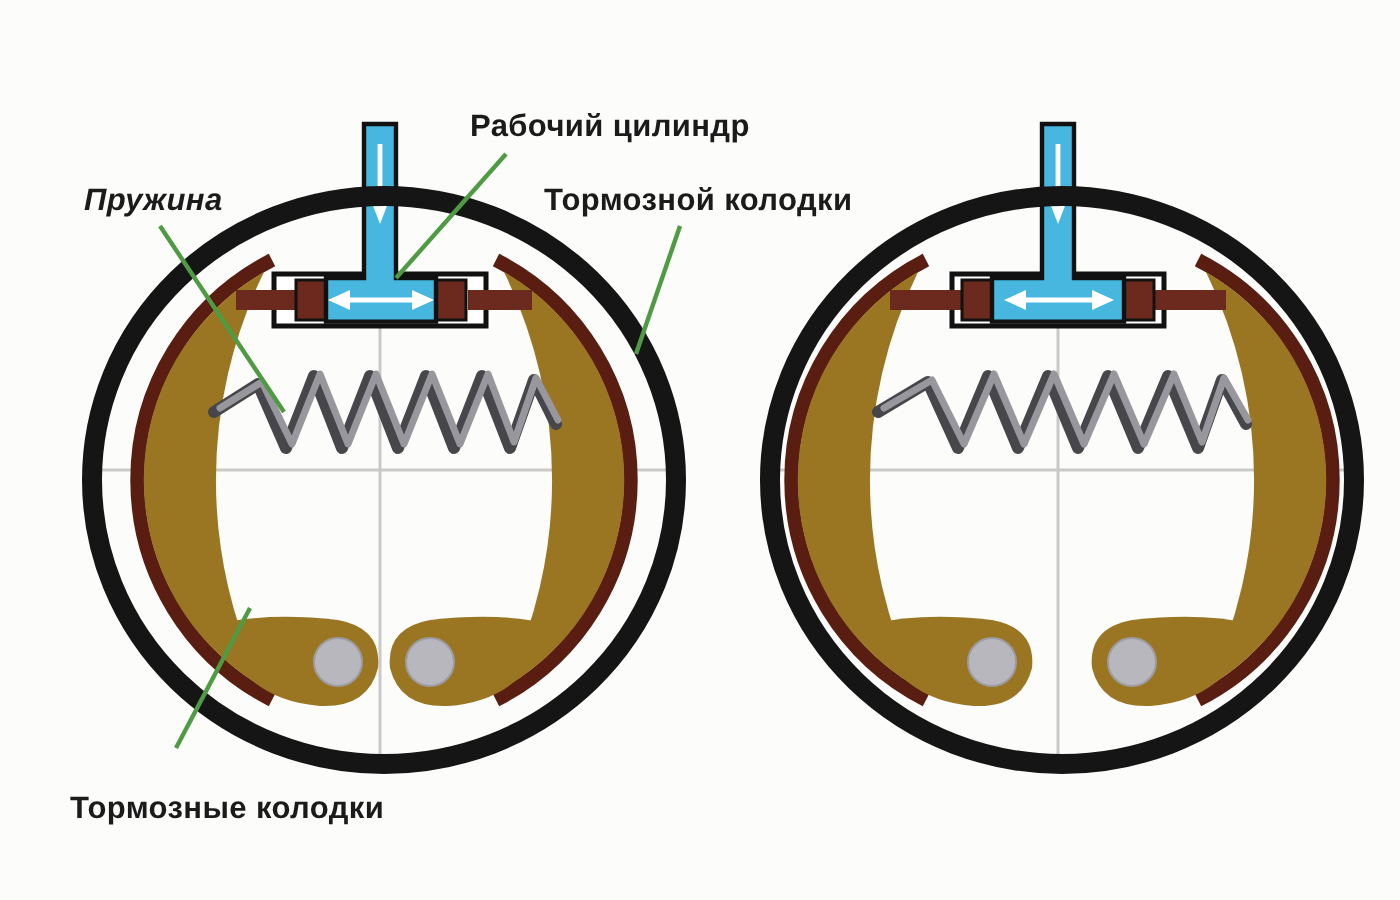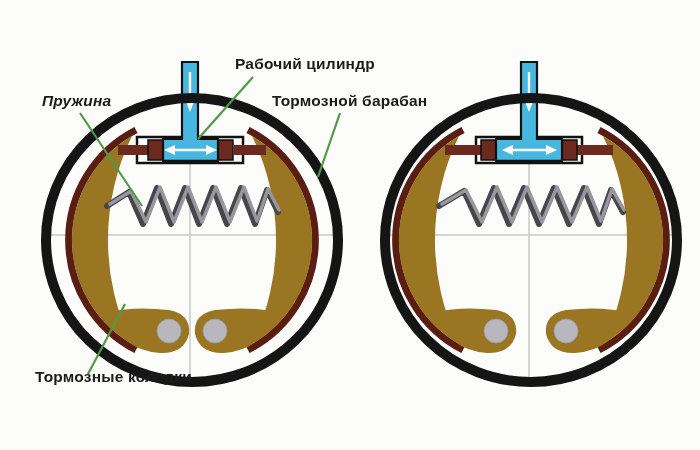--- a/index.html
+++ b/index.html
@@ -18,21 +18,21 @@
     font-weight:bold;
     font-size:15.5px;
     line-height:18px;
     color:#1b1b1b;
     white-space:nowrap;
     letter-spacing:0.2px;
   }
   #label-cylinder{left:235px;top:55px;}
   #label-drum{left:272px;top:92px;}
   #label-spring{left:42px;top:92px;font-style:italic;}
-  #label-shoes{left:35px;top:368px;}
+  #label-shoes{left:35px;top:396px;}
 </style>
 </head>
 <body>
 
 <div class="stage">
 
   <svg id="diagram-left" class="diagram-svg" viewBox="0 0 360 350">
 
     <line x1="36" y1="175" x2="322" y2="175" stroke="#c9c9c9" stroke-width="1.5"></line>
     <line x1="178" y1="101" x2="178" y2="317" stroke="#c9c9c9" stroke-width="1.5"></line>
@@ -123,17 +123,17 @@
   </svg>
 
   <svg class="overlay-svg" viewBox="0 0 700 450">
     <line x1="253" y1="77" x2="198" y2="139" stroke="#4f9b44" stroke-width="2.2"></line>
     <line x1="340" y1="113" x2="318" y2="177" stroke="#4f9b44" stroke-width="2.2"></line>
     <line x1="80" y1="113" x2="142" y2="206" stroke="#4f9b44" stroke-width="2.2"></line>
     <line x1="88" y1="374" x2="125" y2="304" stroke="#4f9b44" stroke-width="2.2"></line>
   </svg>
 
   <div id="label-cylinder" class="label">Рабочий цилиндр</div>
-  <div id="label-drum" class="label">Тормозной барабан</div>
+  <div id="label-drum" class="label">Тормозной колодки</div>
   <div id="label-spring" class="label">Пружина</div>
   <div id="label-shoes" class="label">Тормозные колодки</div>
 
 </div>
 
 </body></html>

